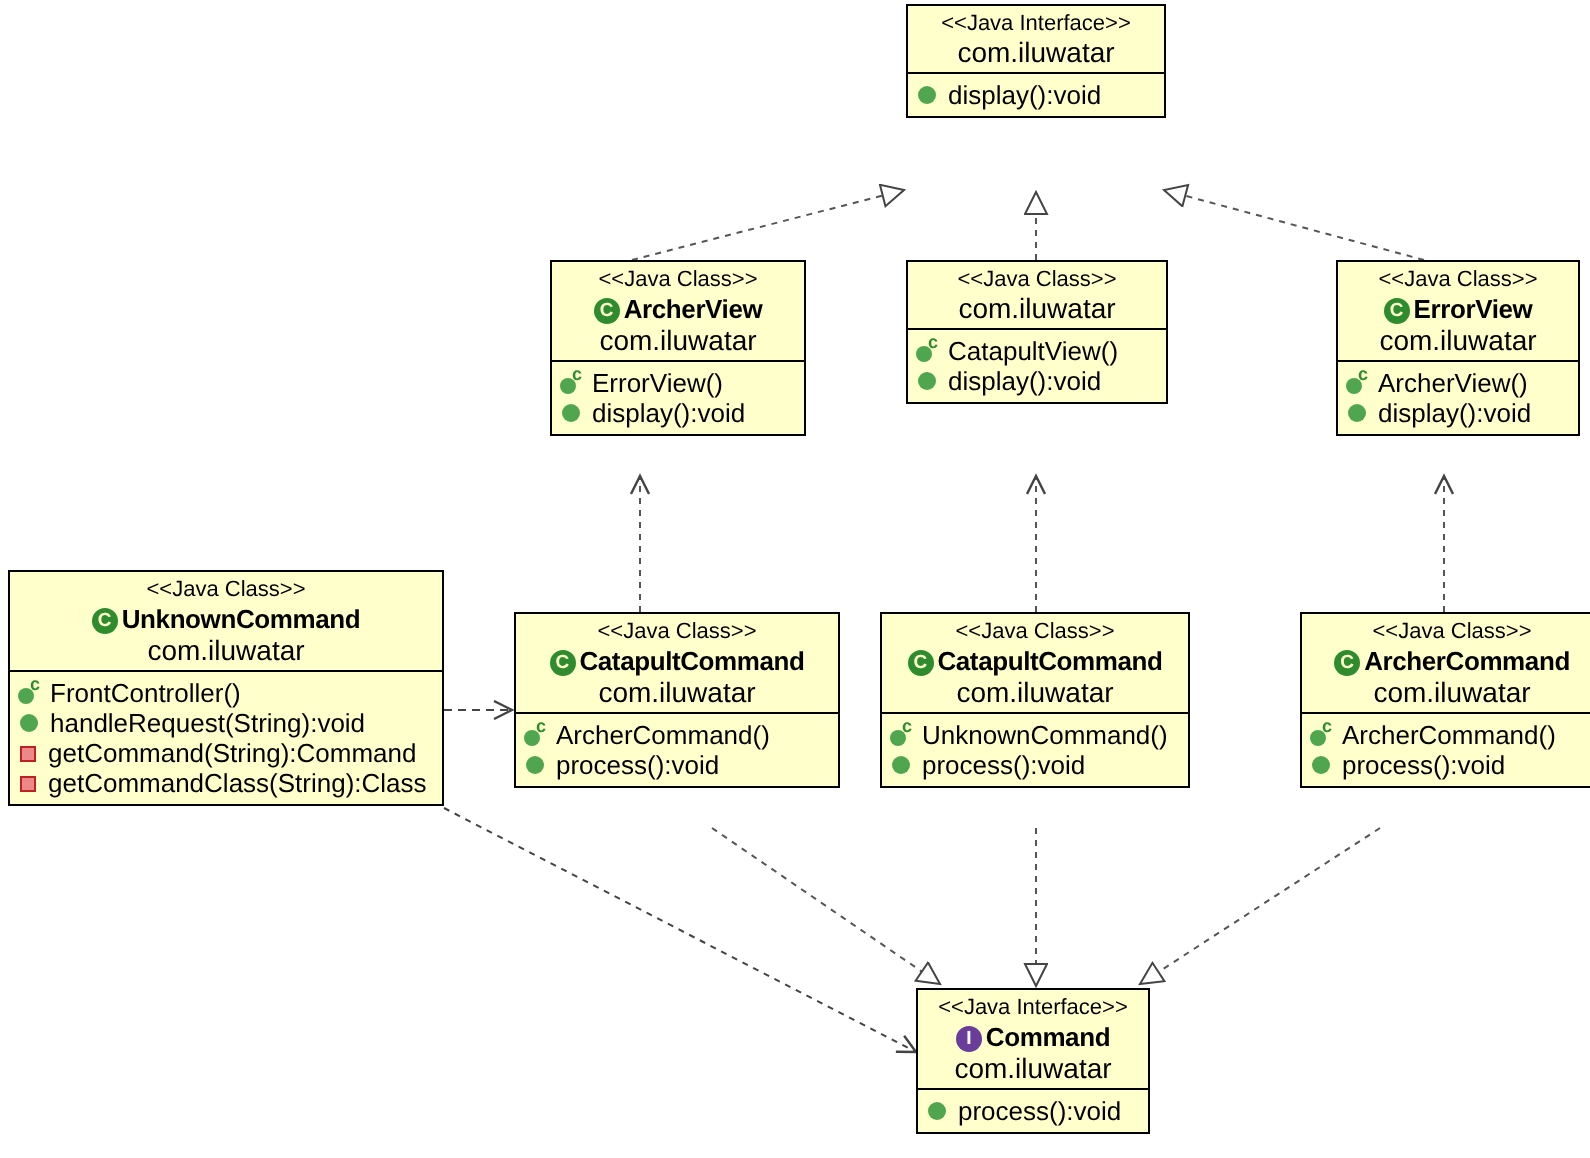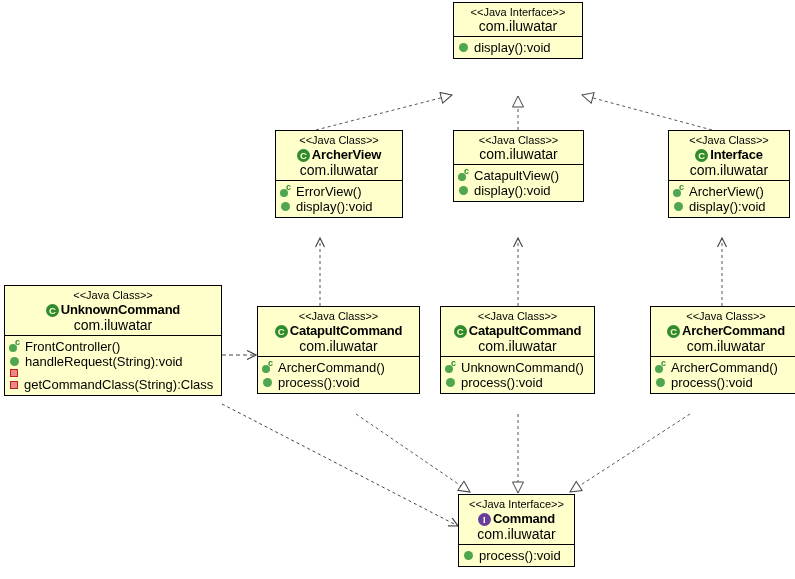--- a/index.html
+++ b/index.html
@@ -296,21 +296,21 @@
         <span class="member-label">display():void</span>
       </div>
     </div>
   </div>
 
   <div class="uml-box" style="left:668px; top:130px; width:122px;">
     <div class="uml-header">
       <div class="stereotype">&lt;&lt;Java Class&gt;&gt;</div>
       <div class="name-row">
         <span class="icon-class"></span>
-        <span class="type-name">Interface</span>
+        <span class="type-name">ErrorView</span>
       </div>
       <div class="pkg">com.iluwatar</div>
     </div>
     <div class="uml-members">
       <div class="member">
         <span class="icon-ctor"></span>
         <span class="member-label">ArcherView()</span>
       </div>
       <div class="member">
         <span class="icon-public"></span>
@@ -332,20 +332,21 @@
       <div class="member">
         <span class="icon-ctor"></span>
         <span class="member-label">FrontController()</span>
       </div>
       <div class="member">
         <span class="icon-public"></span>
         <span class="member-label">handleRequest(String):void</span>
       </div>
       <div class="member">
         <span class="icon-private"></span>
+        <span class="member-label">getCommand(String):Command</span>
       </div>
       <div class="member">
         <span class="icon-private"></span>
         <span class="member-label">getCommandClass(String):Class</span>
       </div>
     </div>
   </div>
 
   <div class="uml-box" style="left:257px; top:306px; width:163px;">
     <div class="uml-header">

